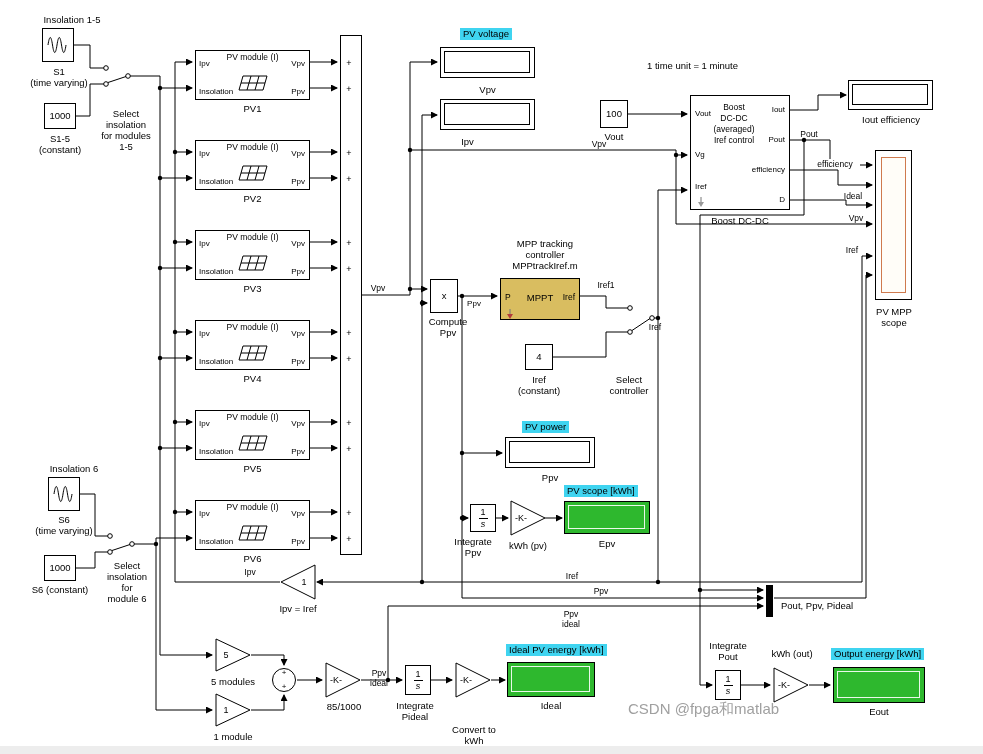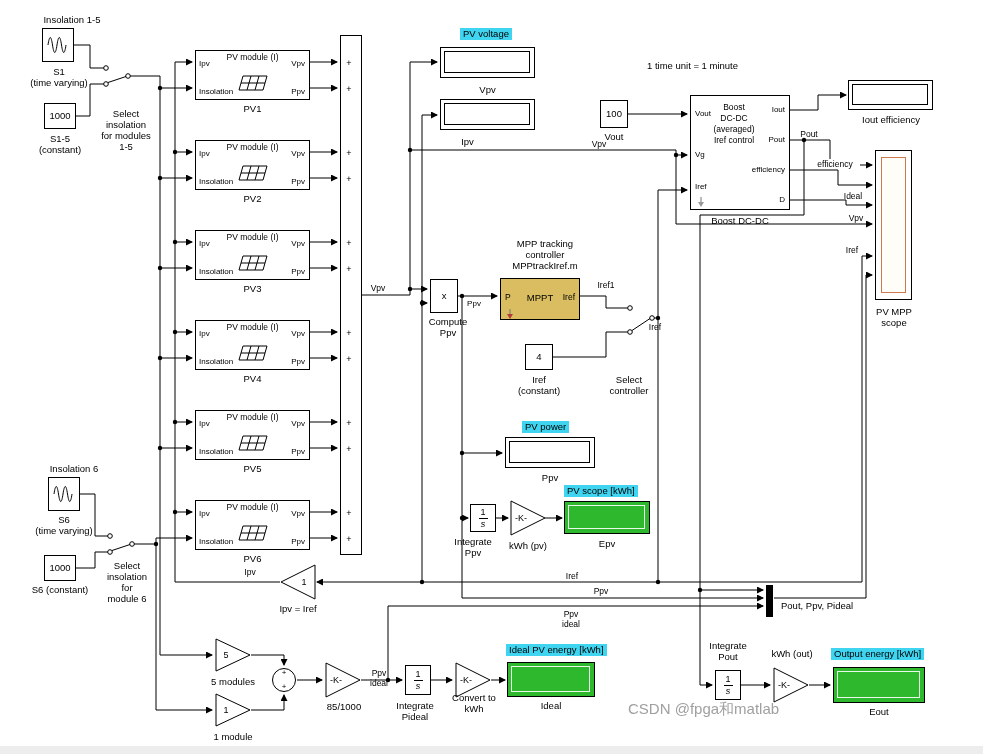--- a/index.html
+++ b/index.html
@@ -461,21 +461,21 @@
       <span class="bar"></span>
       <span class="den">s</span>
   </div>
   <div class="lbl" style="left:388px;top:700px;width:54px">Integrate
 Pideal</div>
 
   <svg class="gain" style="left:455px;top:662px" width="36" height="36">
     <polygon points="1,1 35,18 1,35"></polygon>
       <text x="11" y="21">-K-</text>
   </svg>
-  <div class="lbl" style="left:446px;top:692px;width:56px">Convert to
+  <div class="lbl" style="left:446px;top:724px;width:56px">Convert to
 kWh</div>
 
   <div class="tag" style="left:506px;top:644px">Ideal PV energy [kWh]</div>
   <div class="blk disp gdisp" style="left:507px;top:662px;width:88px;height:35px">
       <div class="inner"></div>
     </div>
   <div class="lbl" style="left:507px;top:700px;width:88px">Ideal</div>
 
   <div class="mux" style="left:766px;top:585px;width:7px;height:32px"></div>
   <div class="lbl bgw" style="left:780px;top:600px;width:90px;text-align:left;white-space:nowrap">Pout, Ppv, Pideal</div>

